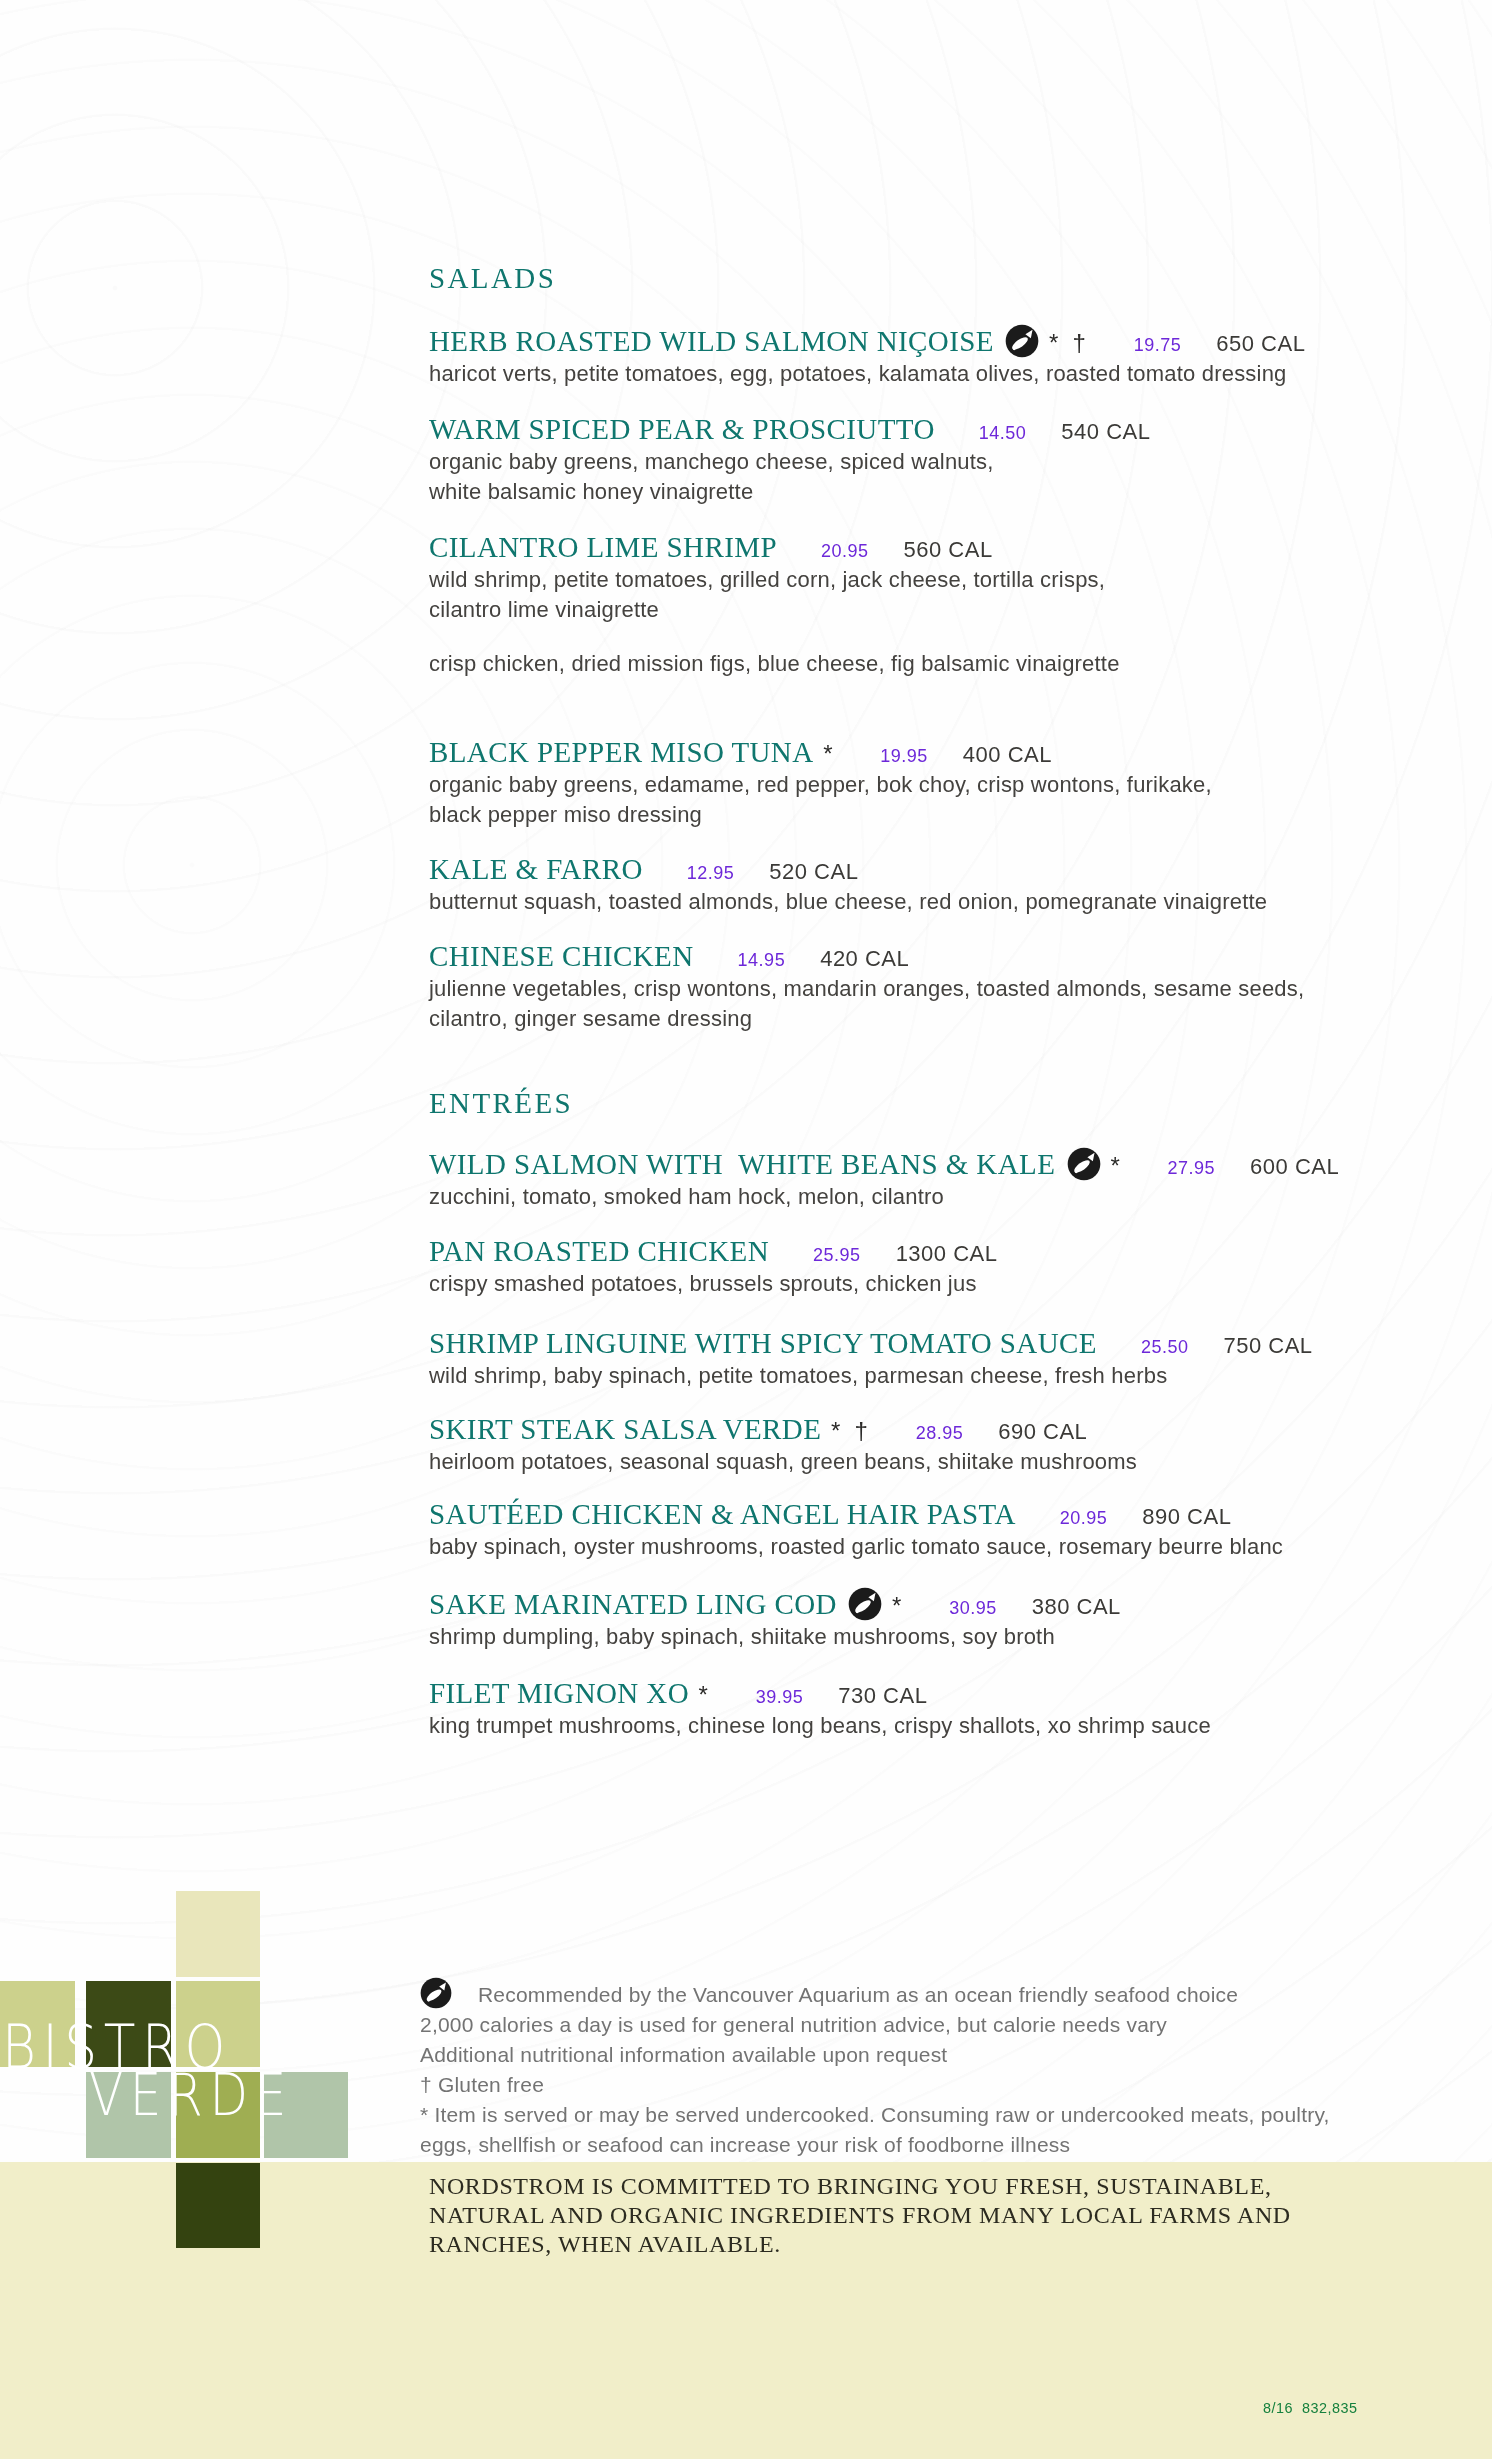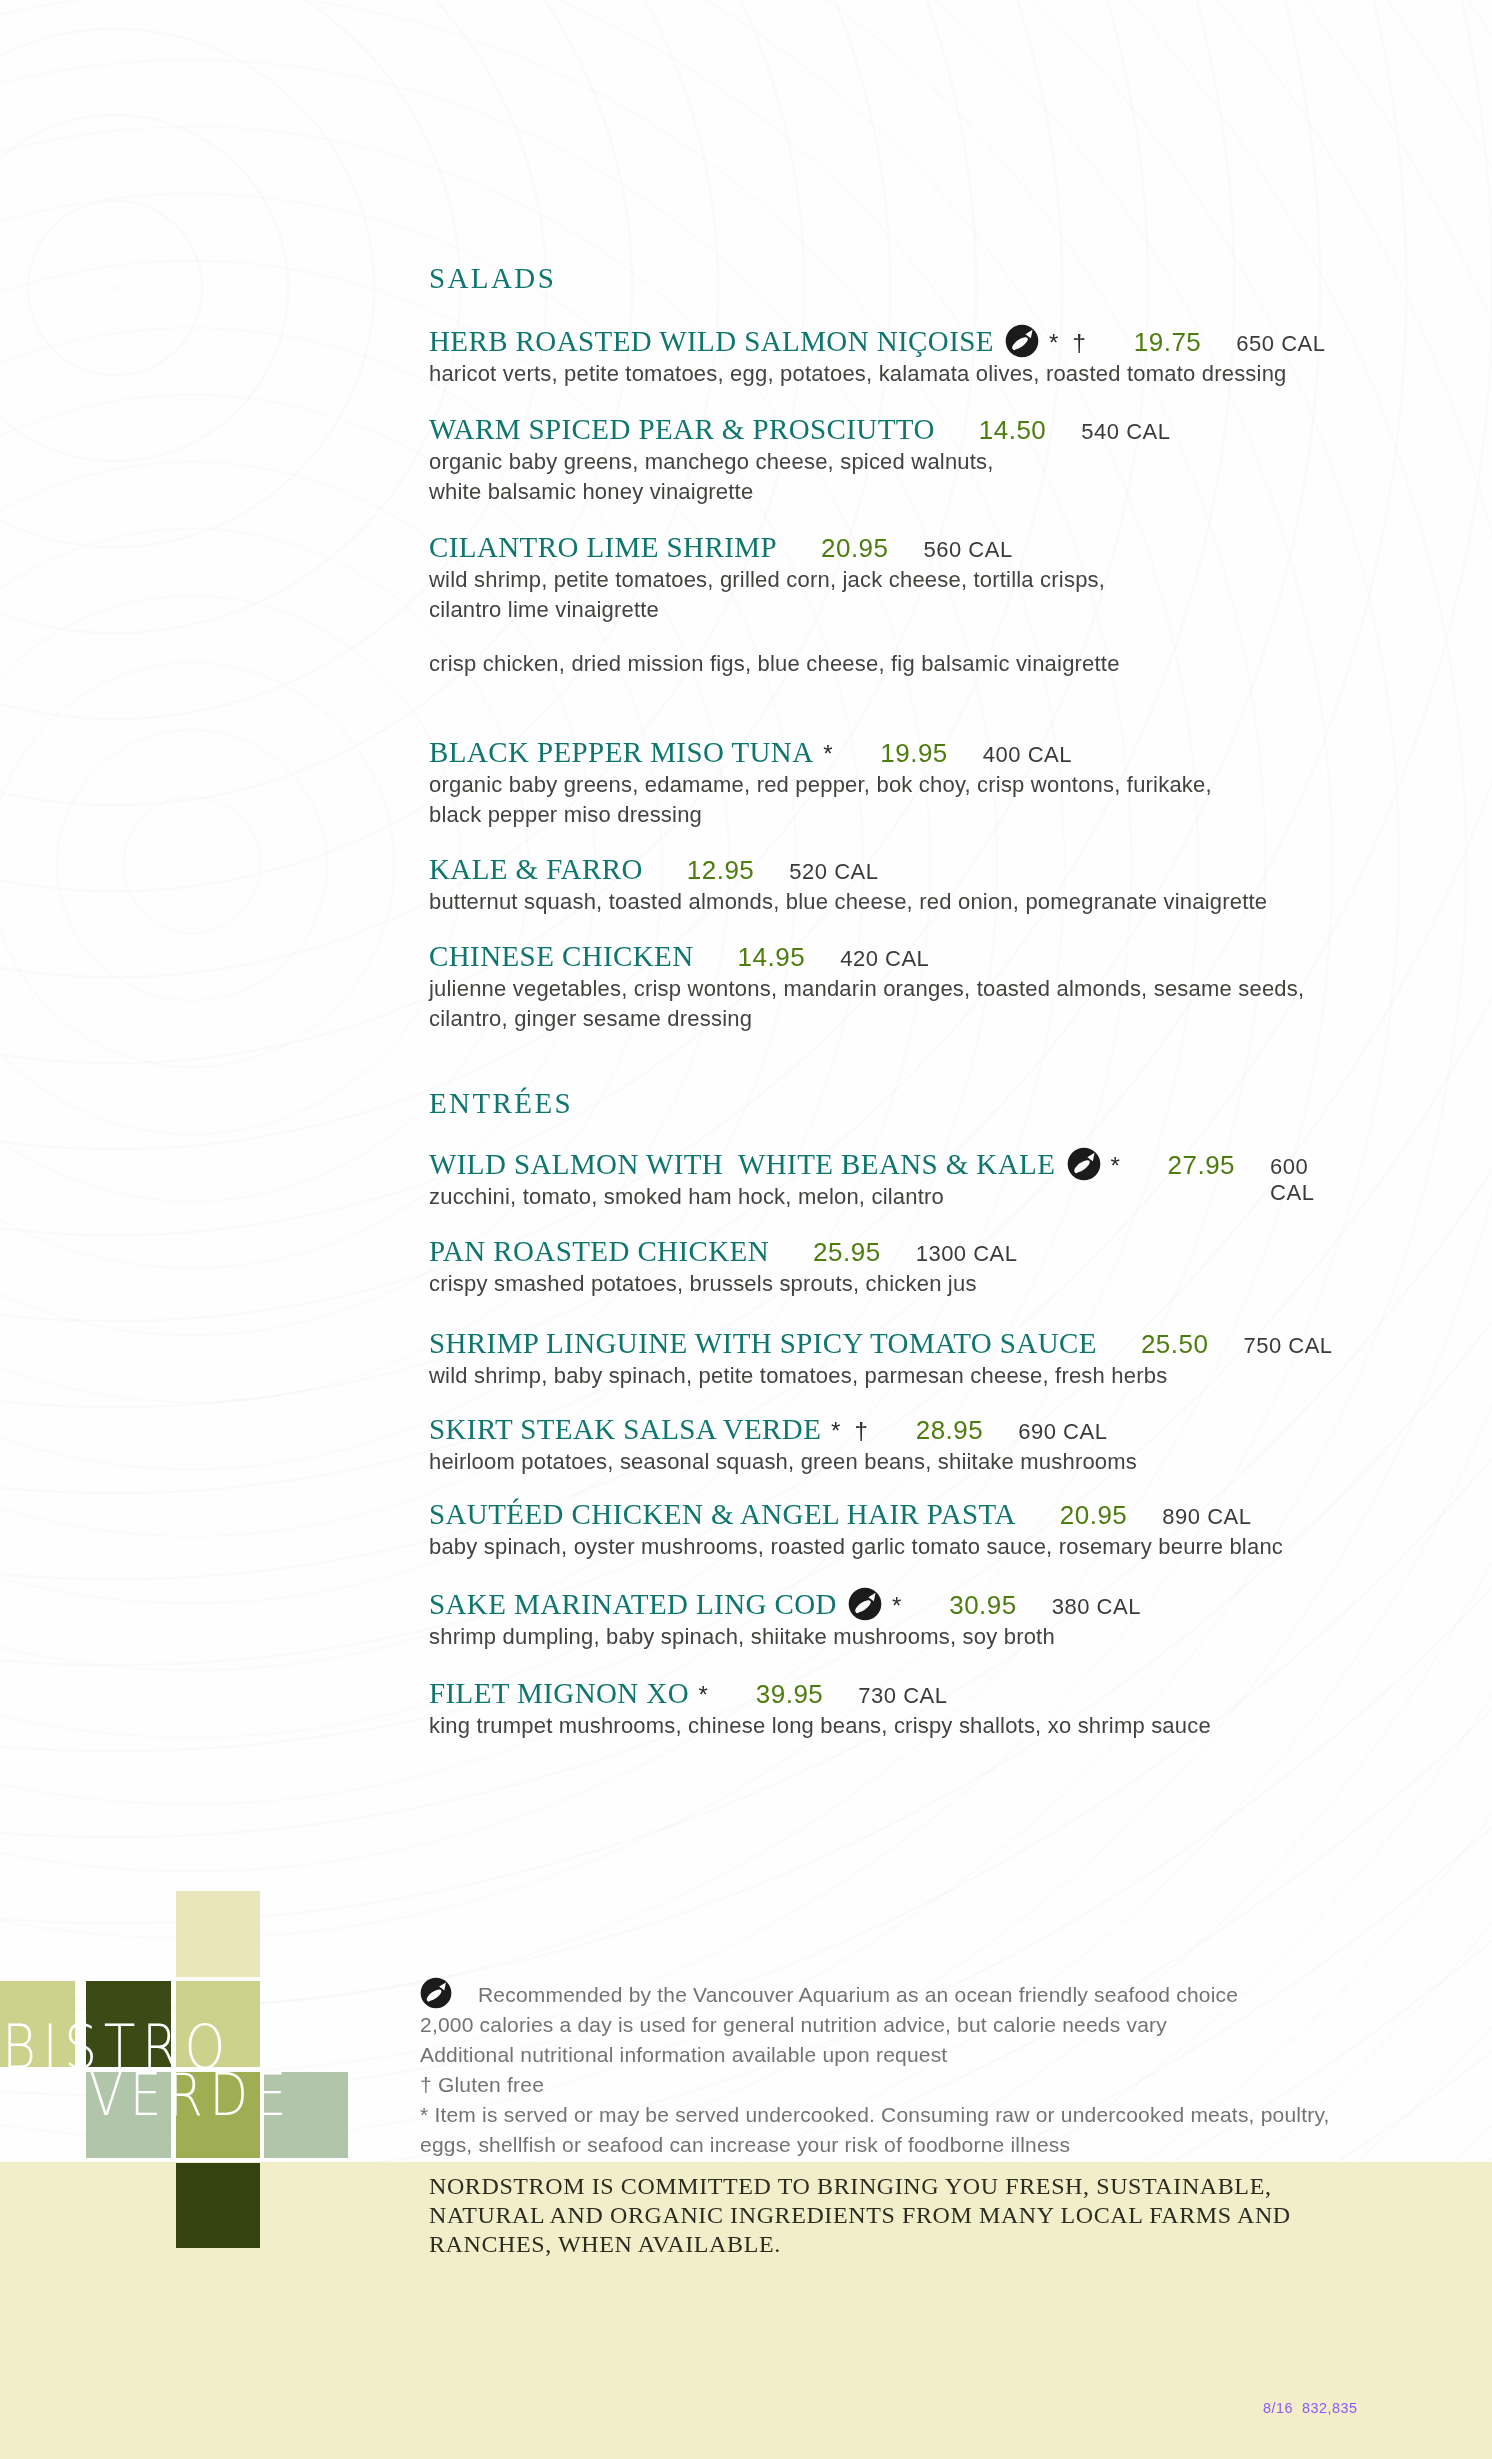--- a/index.html
+++ b/index.html
@@ -18,38 +18,38 @@
   .section-heading{position:absolute;left:0;
     font-family:"Liberation Serif",serif;font-size:29px;line-height:33px;
     letter-spacing:2.4px;color:#0f766e;}
   .item{position:absolute;left:0;width:922px;}
   .head{display:flex;align-items:baseline;height:32px;}
   .title{font-family:"Liberation Serif",serif;font-size:29px;letter-spacing:0.4px;
     color:#0f766e;white-space:pre;}
   .ow{align-self:center;margin-left:11.5px;width:34px;height:34px;flex:0 0 auto;}
   .ow svg{display:block;width:34px;height:34px;}
   .marks{margin-left:9.6px;font-size:24px;color:#2c2b29;letter-spacing:3.8px;white-space:pre;}
-  .price{margin-left:44px;font-size:26px;color:#4d7c0f;letter-spacing:0.5px;}
+  .price{margin-left:44px;font-size:18px;color:#6d28d9;letter-spacing:0.5px;}
   .cal{margin-left:35px;font-size:22px;color:#3b3a37;letter-spacing:0.5px;}
   .desc{margin-top:1.9px;font-size:22px;line-height:30px;color:#44423f;letter-spacing:0.2px;}
 
   
   .notes{position:absolute;left:420px;top:1980px;width:922px;
     font-size:21px;line-height:30px;color:#737373;letter-spacing:0.2px;}
   .notes .line{position:relative;}
   .notes .with-icon{padding-left:58px;}
   .note-icon{position:absolute;left:0;top:-2.9px;width:32px;height:32px;}
   .note-icon svg{display:block;width:32px;height:32px;}
 
   
   .band{position:absolute;left:0;top:2162px;width:1493px;height:298px;}
   .sustain{position:absolute;left:429px;top:2172px;width:941px;
     font-family:"Liberation Serif",serif;font-size:24px;line-height:29px;
     letter-spacing:0.6px;color:#2c2b20;}
-  .page-code{position:absolute;left:1263px;top:2400px;font-size:14.4px;color:#8b5cf6;
+  .page-code{position:absolute;left:1263px;top:2400px;font-size:14.4px;color:#15803d;
     letter-spacing:0.5px;white-space:pre;}
 
   
   .logo-square{position:absolute;}
   .logo-word{position:absolute;color:#ffffff;font-family:"DejaVu Sans","Liberation Sans",sans-serif;
     font-weight:200;transform-origin:left top;z-index:5;}
   .word-bistro{left:1.9px;top:2016px;font-size:61px;line-height:61px;letter-spacing:7.7px;
     transform:scaleX(0.85);}
   .word-verde{left:89px;top:2065px;font-size:59px;line-height:59px;letter-spacing:7.7px;
     transform:scaleX(0.85);}

